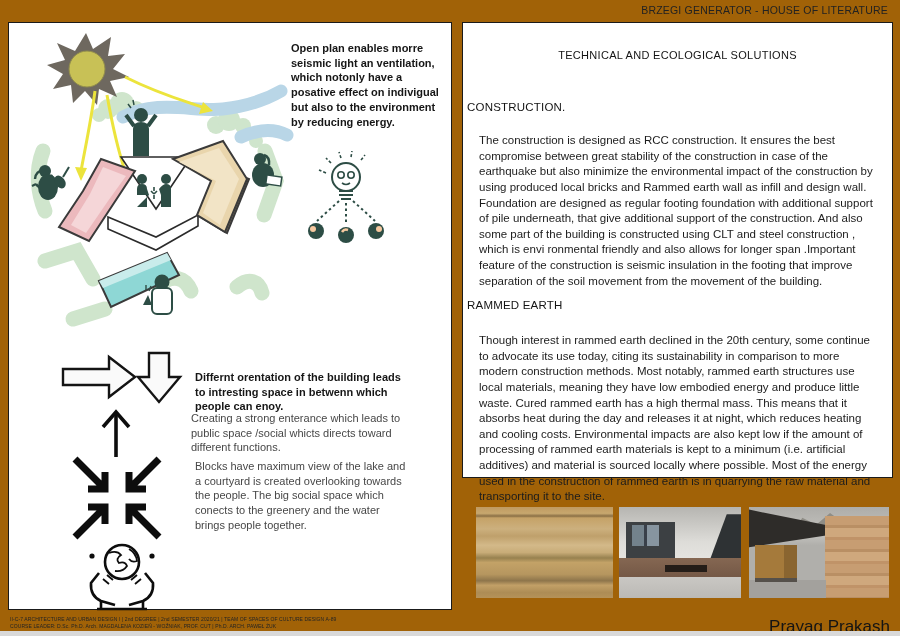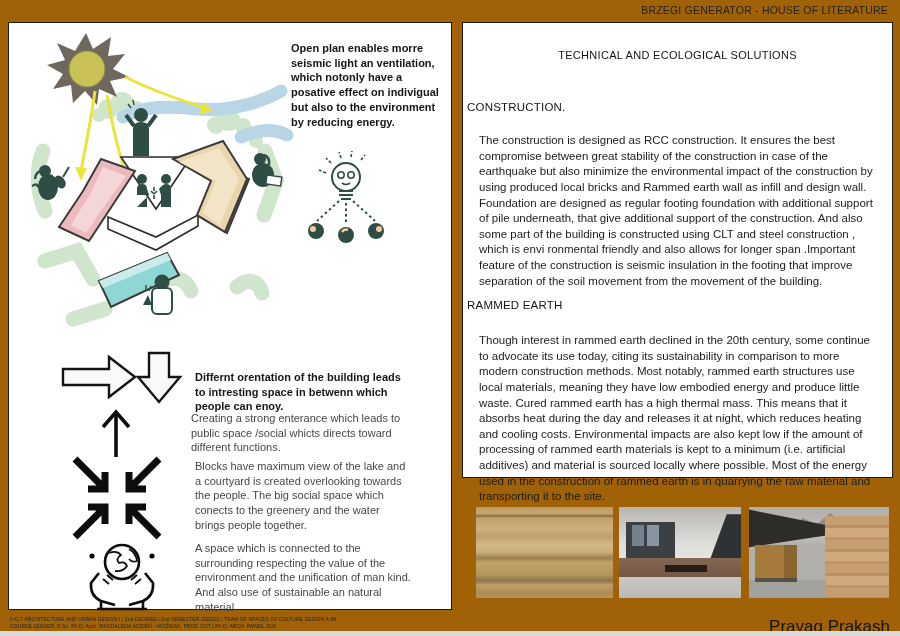--- a/index.html
+++ b/index.html
@@ -230,21 +230,20 @@
         <path d="M50,10 q7,4 8,12 q-5,2 -8,-2" stroke-width="1.8"></path>
         <path d="M20,34 L12,44 Q11,57 22,62 L36,66"></path>
         <path d="M66,34 L74,44 Q75,57 64,62 L50,66"></path>
         <path d="M22,62 L22,70 M64,62 L64,70 M18,70 L68,70"></path>
         <path d="M24,40 l6,5 M28,36 l6,5" stroke-width="1.8"></path>
         <path d="M62,40 l-6,5 M58,36 l-6,5" stroke-width="1.8"></path>
       </g>
       <circle cx="13" cy="17" r="2.6" fill="#0d0d0d"></circle>
       <circle cx="73" cy="17" r="2.6" fill="#0d0d0d"></circle>
     </svg>
-    <div class="lp-text lp-reg t-space">A space which is connected to the surrounding respecting the value of the environment and the unification of man kind. And also use of sustainable an natural material</div>
 
   </div>
 
   <div class="panel right-panel">
     <div class="rp-title">TECHNICAL AND ECOLOGICAL SOLUTIONS</div>
 
     <div class="rp-head h-constr">CONSTRUCTION.</div>
     <div class="rp-para p-constr">The construction is designed as RCC construction. It ensures the best compromise between great stability of the construction in case of the earthquake but also minimize the environmental impact of the construction by using produced local bricks and Rammed earth wall as infill and design wall. Foundation are designed as regular footing foundation with additional support of pile underneath, that give additional support of the construction. And also some part of the building is constructed using CLT and steel construction , which is envi ronmental friendly and also allows for longer span .Important feature of the construction is seismic insulation in the footing that improve separation of the soil movement from the movement of the building.</div>
 
     <div class="rp-head h-rammed">RAMMED EARTH</div>

